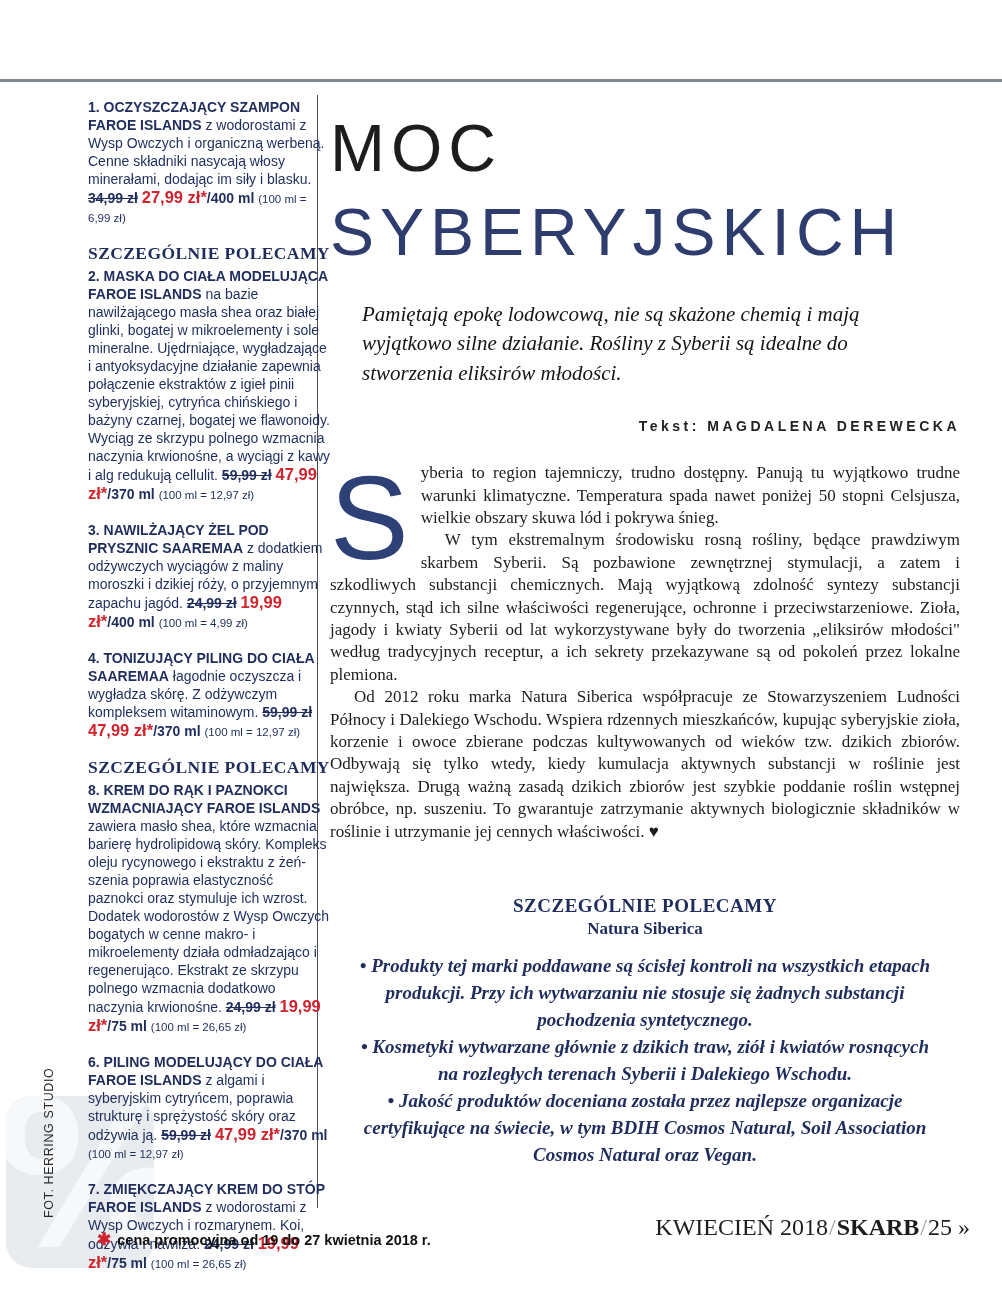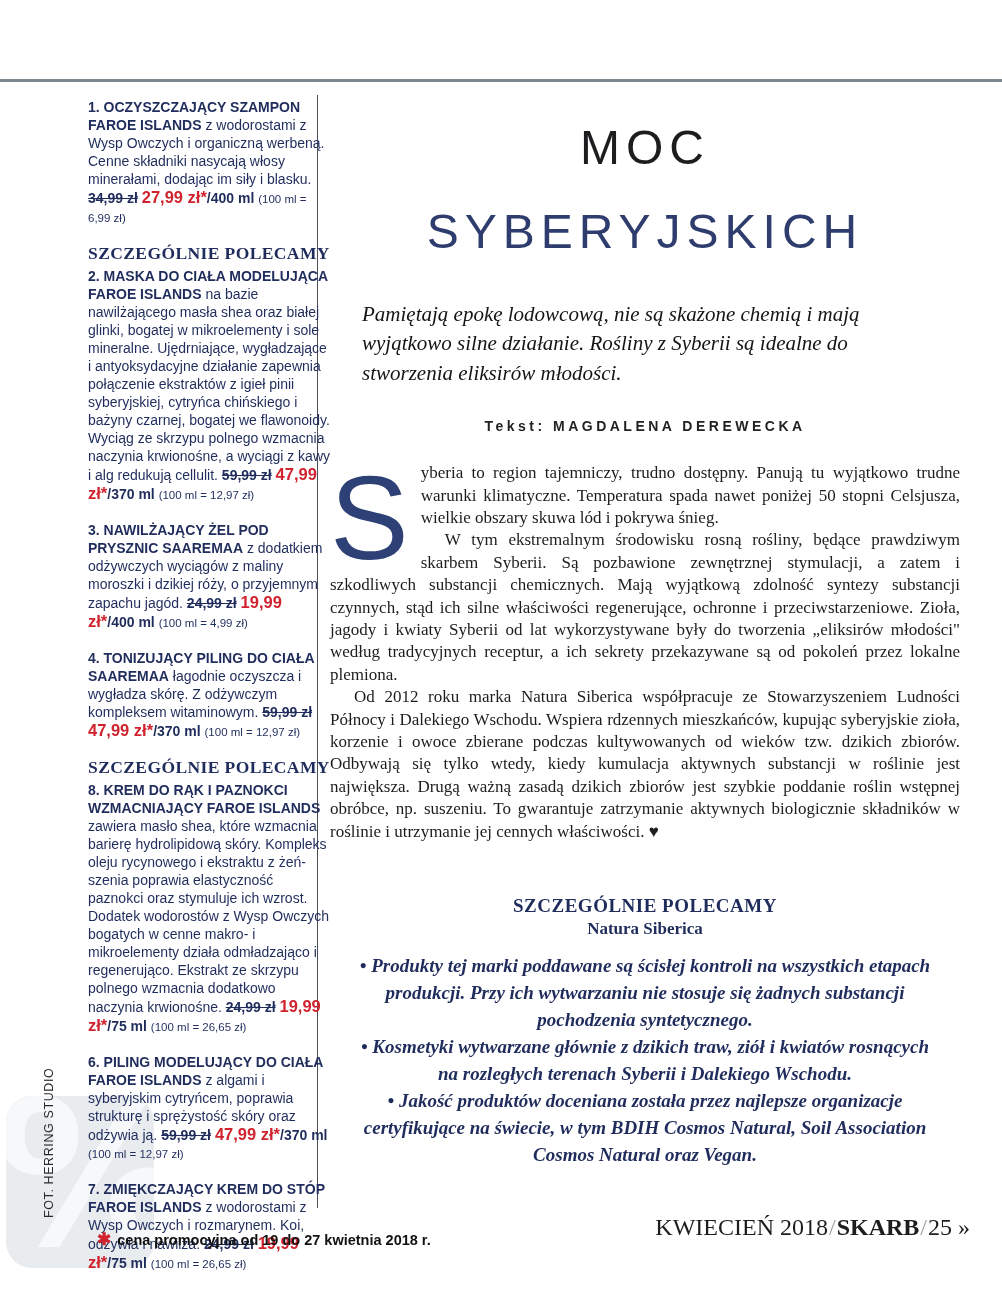--- a/index.html
+++ b/index.html
@@ -25,26 +25,26 @@
   .prod-head{font-weight:bold;}
   .old-price{font-weight:bold;text-decoration:line-through;}
   .new-price{font-weight:bold;color:#d0232e;font-size:16.5px;}
   .vol{font-weight:bold;}
   .unit{font-size:11.5px;}
   .recommend{font-family:"Liberation Serif",serif;font-weight:bold;color:#1f2c5c;
              font-size:17.5px;letter-spacing:.4px;margin:12px 0 5px 0;}
 
   
   .main{position:absolute;left:330px;top:100px;width:630px;z-index:1;}
-  .title{text-align:center;color:#1d1d1f;font-weight:200;line-height:84px;font-size:48px;
+  .title{text-align:left;color:#1d1d1f;font-weight:200;line-height:84px;font-size:66px;
          letter-spacing:6px;margin:6px 0 0 0;}
   .title .t2{color:#2e3d6e;}
   .lead{font-family:"Liberation Serif",serif;font-style:italic;font-size:21px;line-height:1.4;
         color:#141414;margin:26px auto 0 auto;width:566px;}
-  .byline{text-align:center;font-size:14px;font-weight:bold;letter-spacing:3.5px;color:#222;
+  .byline{text-align:right;font-size:14px;font-weight:bold;letter-spacing:3.5px;color:#222;
           margin:30px 0 0 0;}
   .body-text{font-family:"Liberation Serif",serif;font-size:17px;line-height:22.4px;color:#1c1c1c;
              text-align:justify;margin-top:28px;}
   .body-text p{margin:0;}
   .body-text p.indent{text-indent:24px;}
   .dropcap{float:left;font-family:"Liberation Sans",sans-serif;font-weight:200;font-size:118px;
            line-height:104px;color:#2e4177;margin:4px 12px 0 0;}
   .box{margin-top:52px;text-align:center;color:#1f2c5c;}
   .box-heading{font-family:"Liberation Serif",serif;font-weight:bold;font-size:19px;
                letter-spacing:.5px;margin:0;}

